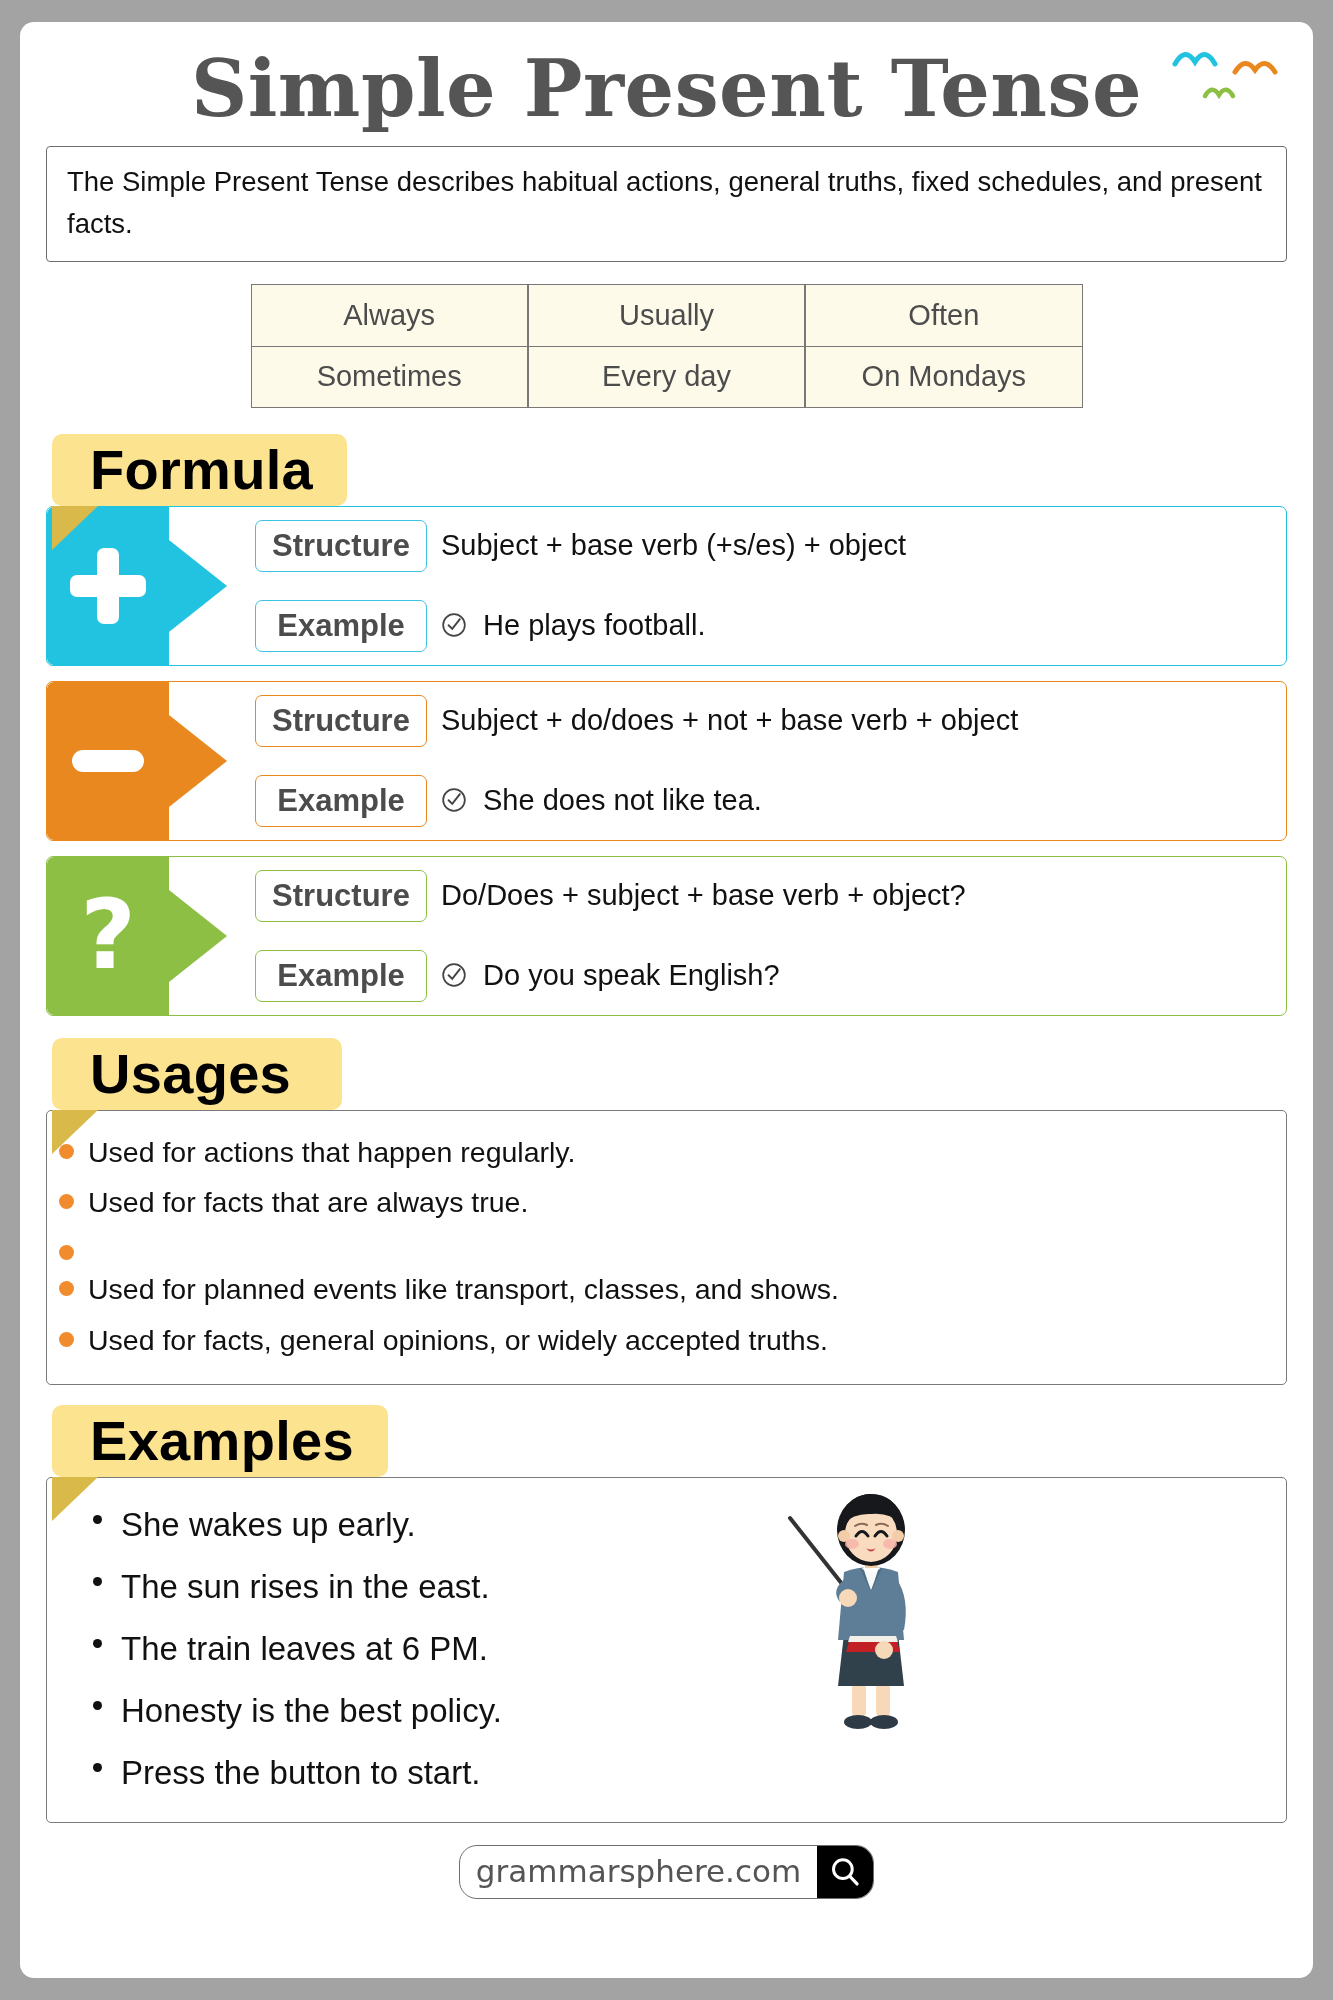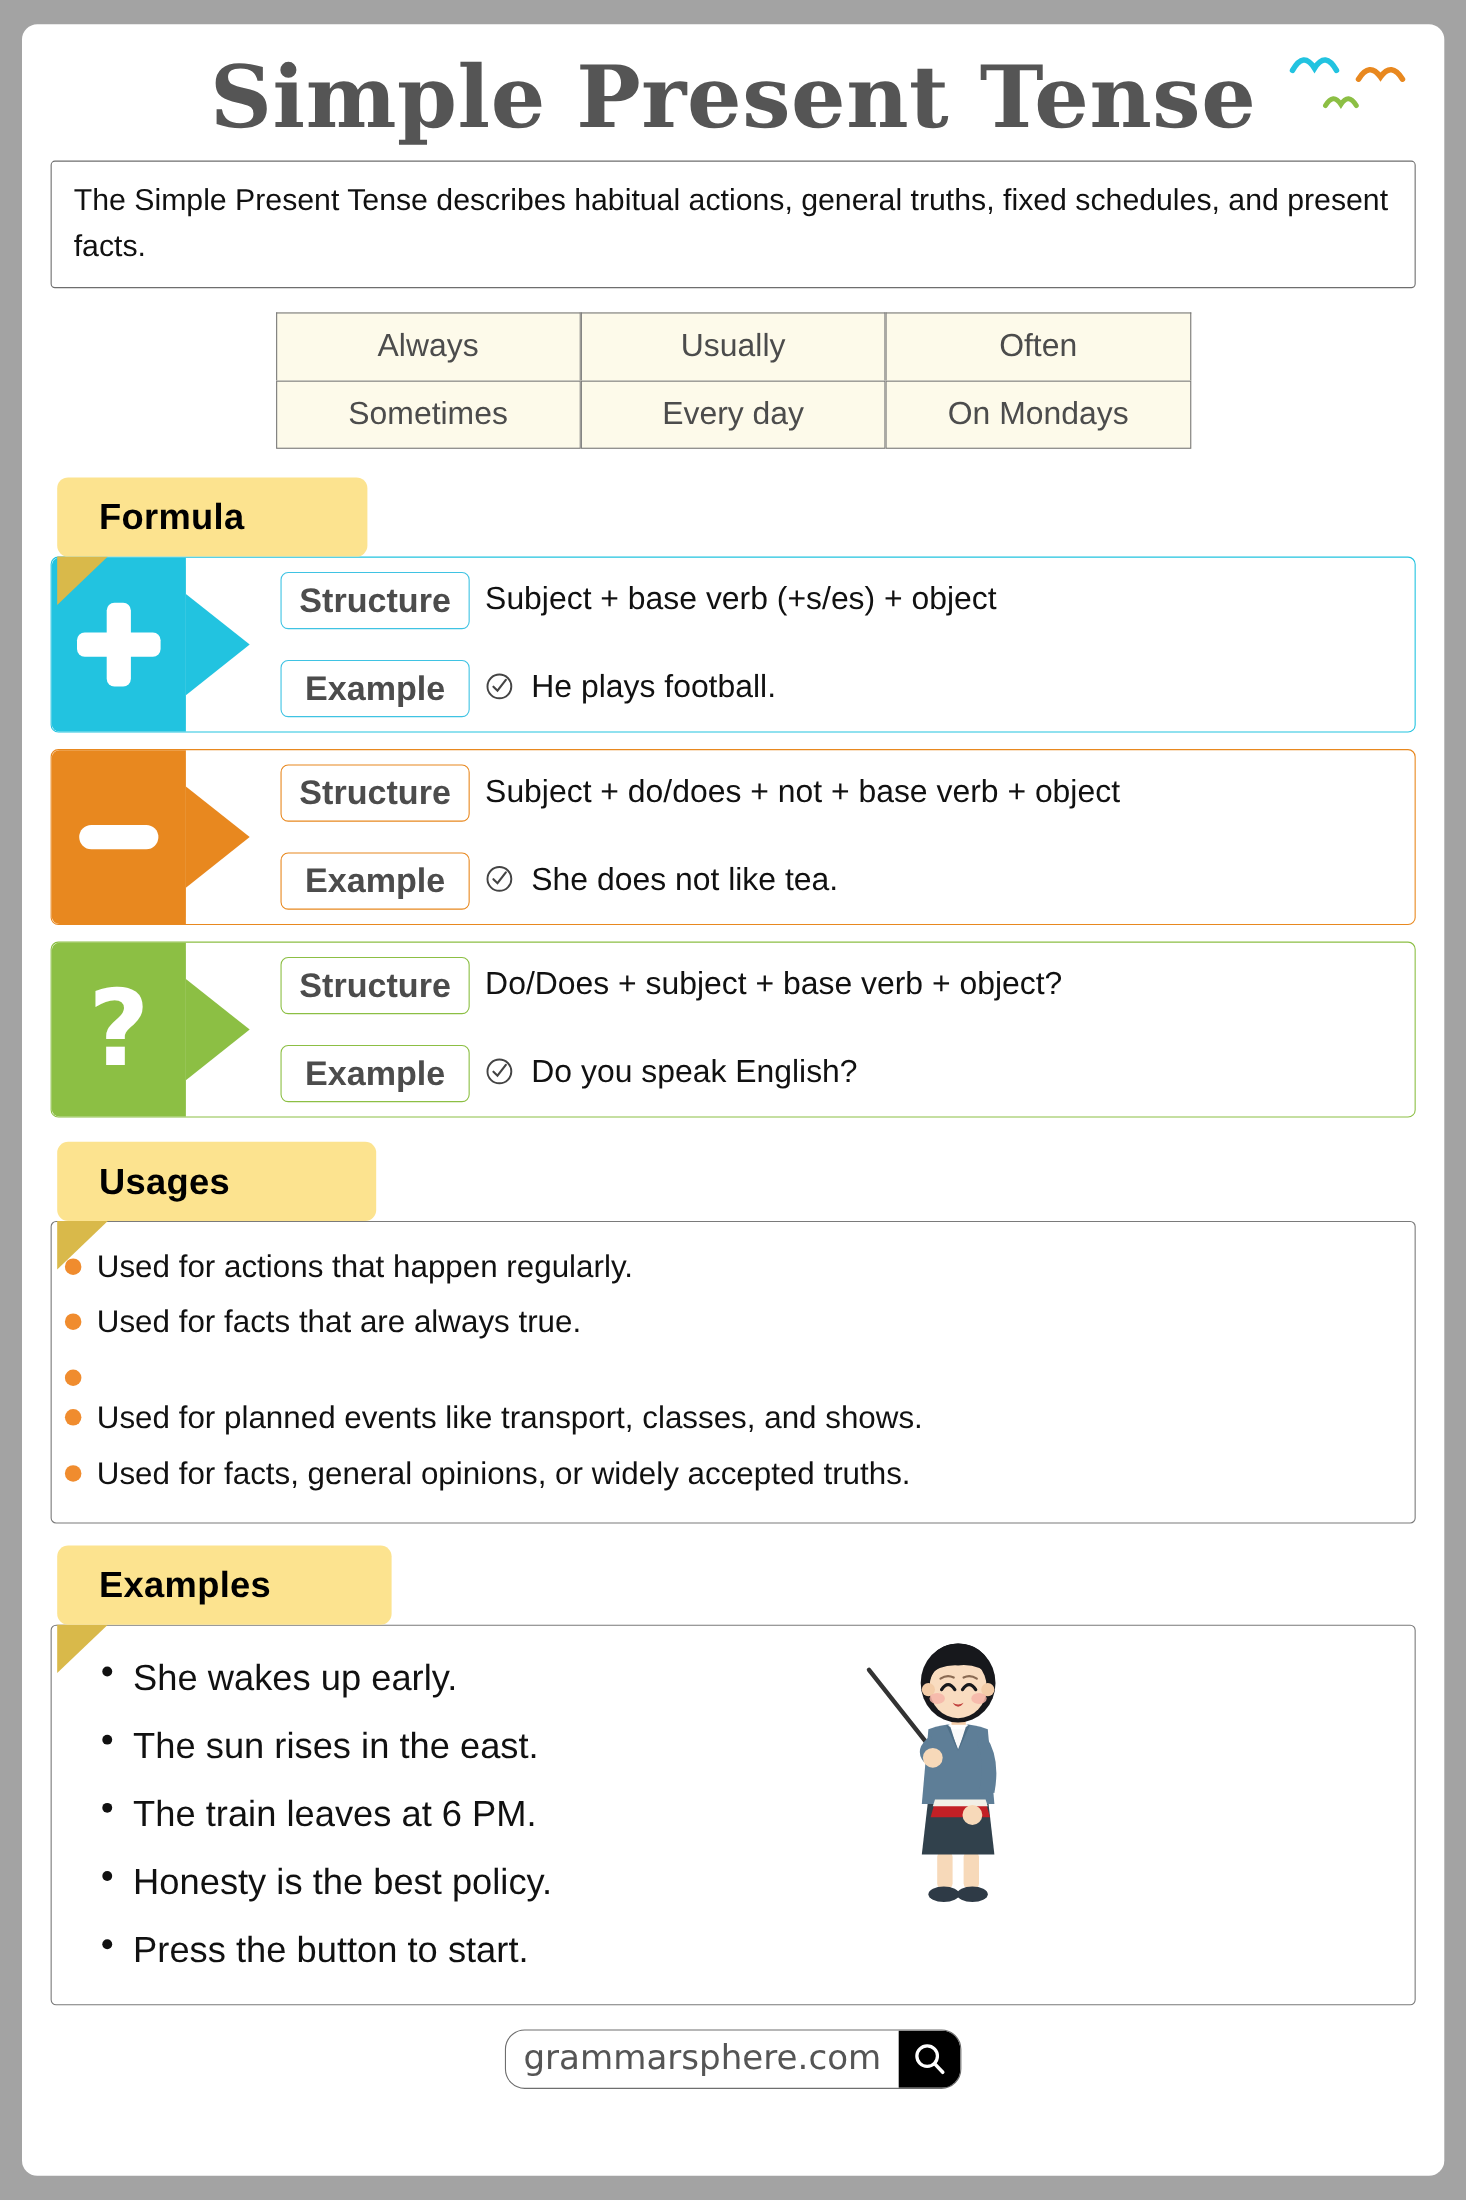--- a/index.html
+++ b/index.html
@@ -69,21 +69,21 @@
 
   
   .banner-row { position: relative; height: 72px; }
   .banner {
     position: absolute; left: 6px; top: 0;
     background: #FCE38F;
     border-radius: 10px;
     height: 72px;
     padding: 0 34px 0 38px;
     display: flex; align-items: center;
-    font-size: 33px; font-weight: bold; color: #000;
+    font-size: 56px; font-weight: bold; color: #000;
     letter-spacing: 0.3px;
     z-index: 3;
   }
   .banner-fold {
     position: absolute; left: 6px; top: 72px;
     width: 0; height: 0;
     border-left: 46px solid #D9B94A;
     border-bottom: 44px solid transparent;
     z-index: 2;
   }

